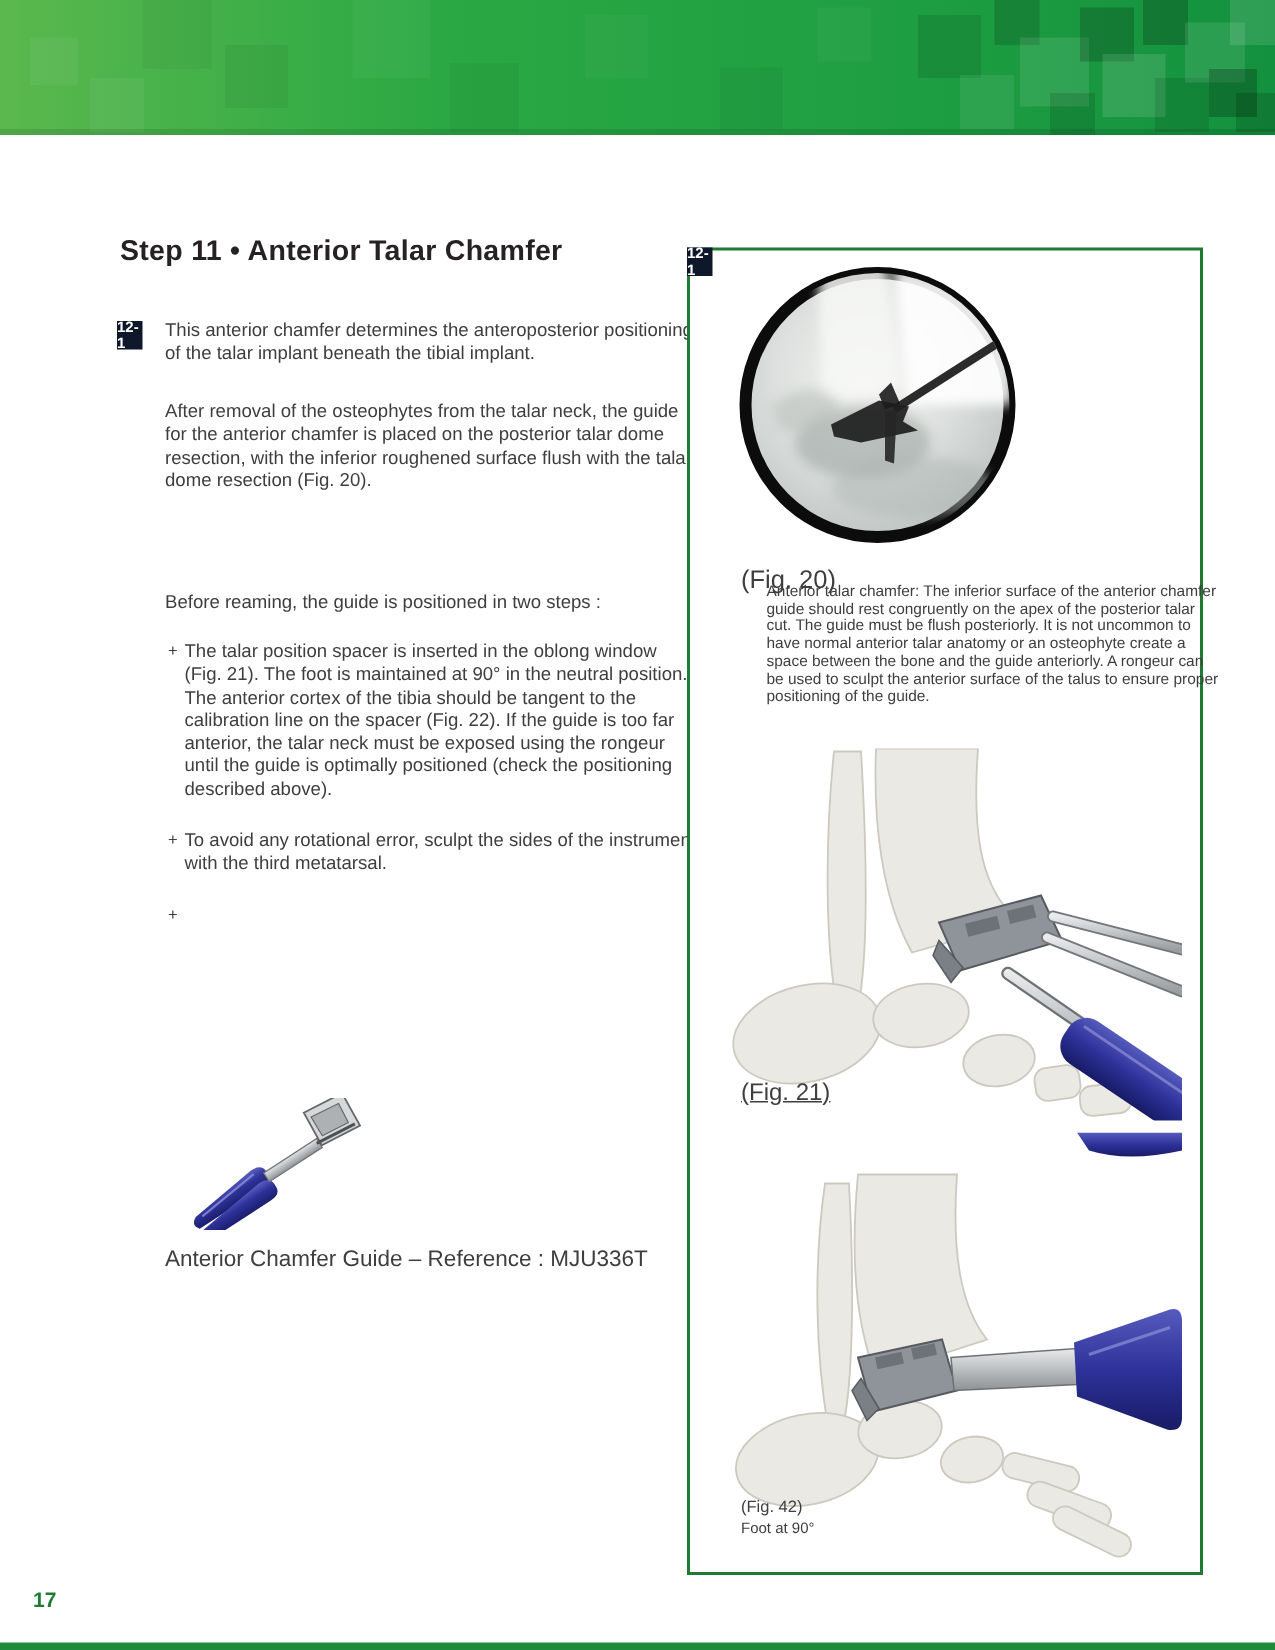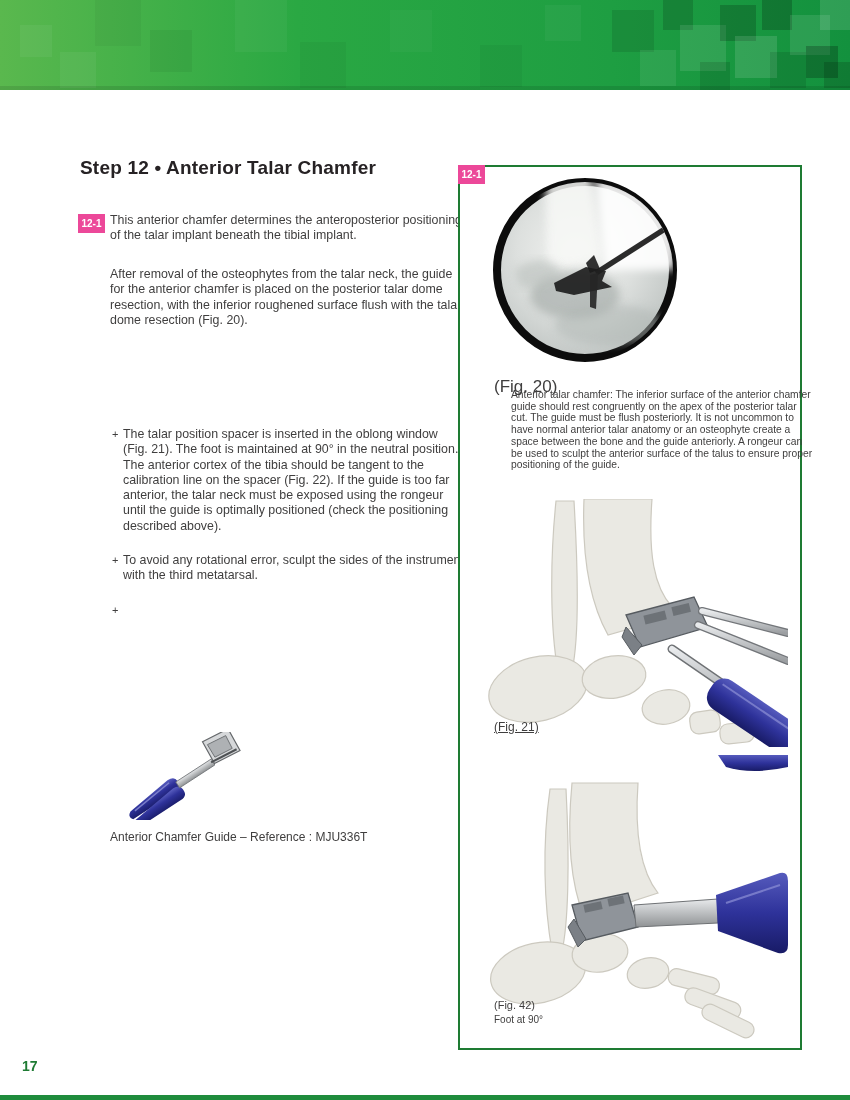--- a/index.html
+++ b/index.html
@@ -17,59 +17,59 @@
   
   .bottom-strip { position:absolute; left:0; bottom:0; width:850px; height:5px; background:#1f8c3c; }
   .page-number { position:absolute; left:22px; top:1058px; font-size:14px; font-weight:bold; color:#1e7b33; }
 
   
   .page-title {
     position:absolute; left:80px; top:157px; width:400px;
     font-size:19px; font-weight:bold; color:#262224; letter-spacing:0.2px;
   }
   .step-badge {
-    position:absolute; width:27px; height:19px; background:#ec4899;
+    position:absolute; width:17px; height:19px; background:#0f172a;
     color:#ffffff; font-size:10px; font-weight:bold;
     display:flex; align-items:center; justify-content:center;
   }
   .badge-left { left:78px; top:214px; }
   .body-text { position:absolute; font-size:12.4px; line-height:15.3px; color:#3f3e3e; }
   .p1 { left:110px; top:213px; width:352px; }
   .p2 { left:110px; top:267px; width:360px; }
   .p3 { left:110px; top:394px; width:360px; }
   .bullets { position:absolute; left:112px; top:427px; width:352px; list-style:none; }
   .bullets li { position:relative; padding-left:11px; font-size:12.4px; line-height:15.3px; }
   .bullets li .marker { position:absolute; left:0; top:0; font-size:11px; color:#3f3e3e; }
   .bullets li.b2 { margin-top:19px; }
   .bullets li.b3 { margin-top:19px; }
 
   
   .instrument { position:absolute; }
-  .instrument .caption { font-size:12px; color:#3f3e3e; white-space:nowrap; }
+  .instrument .caption { font-size:15px; color:#3f3e3e; white-space:nowrap; }
   .inst1 { left:110px; top:732px; }
   .inst1 .caption { margin-top:6px; }
   .inst2 { left:110px; top:853px; }
   .inst2 .caption { margin-top:8px; }
   .inst3 { left:110px; top:930px; }
   .inst3 .caption { margin-top:4px; }
 
   
   .figure-panel {
     position:absolute; left:458px; top:165px; width:344px; height:885px;
     border:2px solid #1e7b33; background:#ffffff;
   }
   .figure-panel .step-badge { left:-2px; top:-2px; }
   .xray-wrap { position:absolute; left:30px; top:8px; width:190px; height:190px; }
   .fig20-caption { position:absolute; left:34px; top:198px; font-size:17px; color:#3f3e3e;margin-top:12px; }
   .panel-description {
     position:absolute; left:51px; top:222px; width:302px;
     font-size:10.3px; line-height:11.7px; color:#3f3e3e;
   }
   .fig21-wrap { position:absolute; left:16px; top:332px; width:312px; height:248px; }
-  .fig21-caption { position:absolute; left:34px; top:553px; font-size:12px; color:#3f3e3e;text-decoration:underline; }
+  .fig21-caption { position:absolute; left:34px; top:553px; font-size:16px; color:#3f3e3e;text-decoration:underline; }
   .fig22-wrap { position:absolute; left:16px; top:588px; width:312px; height:285px; }
   .fig22-caption { position:absolute; left:34px; top:832px; font-size:11px; color:#3f3e3e; }
   .fig22-subcaption { position:absolute; left:34px; top:847px; font-size:10px; color:#3f3e3e; }
 </style>
 </head>
 <body>
 
 <div class="page">
 
   <div class="top-band">
@@ -108,26 +108,27 @@
         <rect x="770" y="52" width="36" height="36" fill="#000000" opacity="0.10"></rect>
         <rect x="790" y="15" width="40" height="40" fill="#ffffff" opacity="0.10"></rect>
         <rect x="806" y="46" width="32" height="32" fill="#000000" opacity="0.22"></rect>
         <rect x="820" y="0" width="30" height="30" fill="#ffffff" opacity="0.12"></rect>
         <rect x="824" y="62" width="26" height="26" fill="#000000" opacity="0.15"></rect>
       </g>
       <rect x="0" y="86" width="850" height="4" fill="#000000" opacity="0.10"></rect>
     </svg>
   </div>
 
-  <h1 class="page-title">Step 12 • Anterior Talar Chamfer</h1>
+  <h1 class="page-title">Step 11 • Anterior Talar Chamfer</h1>
 
   <div class="step-badge badge-left">12-1</div>
 
   <p class="body-text p1">This anterior chamfer determines the anteroposterior positioning of the talar implant beneath the tibial implant.</p>
   <p class="body-text p2">After removal of the osteophytes from the talar neck, the guide for the anterior chamfer is placed on the posterior talar dome resection, with the inferior roughened surface flush with the talar dome resection (Fig. 20).</p>
+  <p class="body-text p3">Before reaming, the guide is positioned in two steps :</p>
 
   <ul class="bullets">
     <li class="b1">
       <span class="marker">+</span>
       <span>The talar position spacer is inserted in the oblong window (Fig. 21). The foot is maintained at 90° in the neutral position. The anterior cortex of the tibia should be tangent to the calibration line on the spacer (Fig. 22). If the guide is too far anterior, the talar neck must be exposed using the rongeur until the guide is optimally positioned (check the positioning described above).</span>
     </li>
     <li class="b2">
       <span class="marker">+</span>
       <span>To avoid any rotational error, sculpt the sides of the instrument with the third metatarsal.</span>
     </li>

